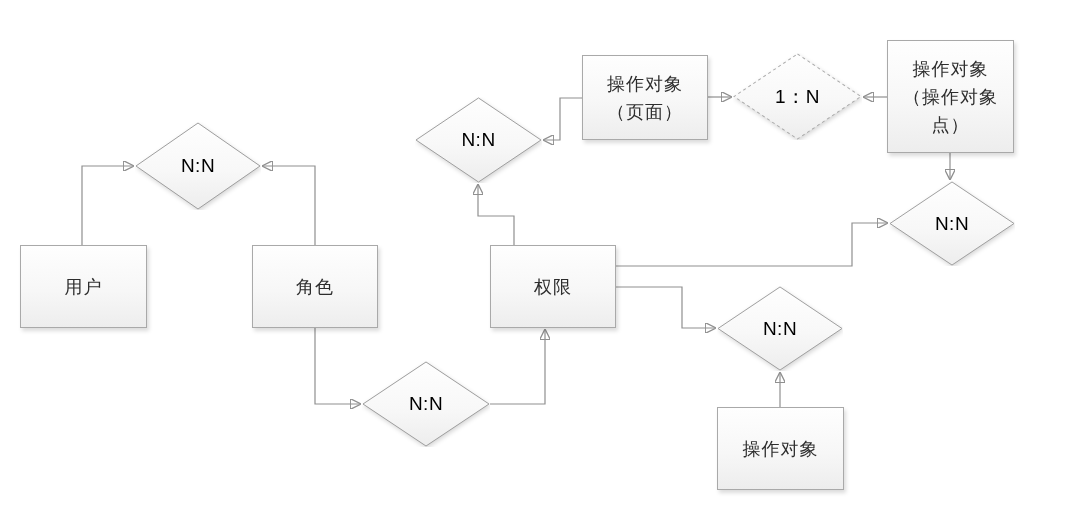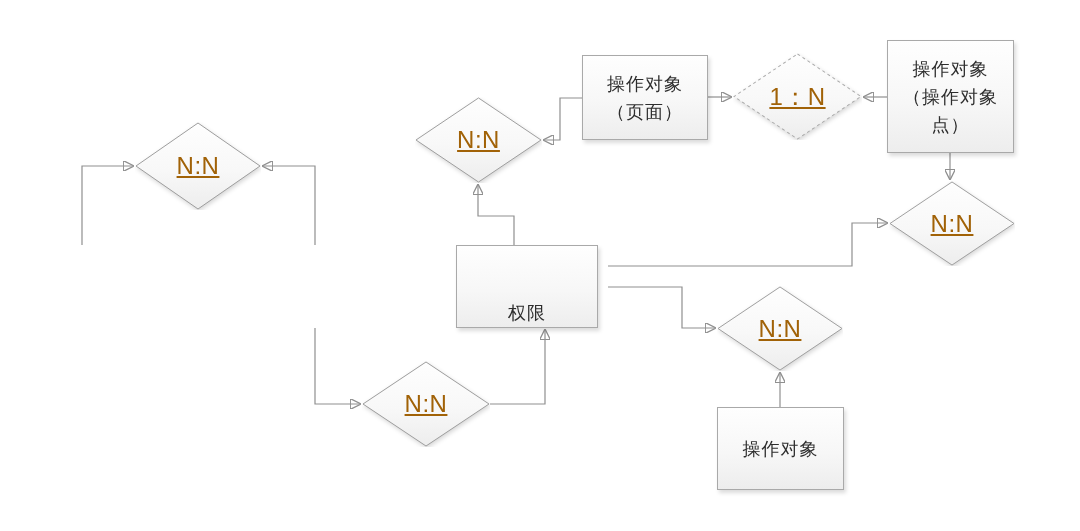--- a/index.html
+++ b/index.html
@@ -40,21 +40,21 @@
     text-align: center;
   }
   .entity .lbl {
     font-size: 18px;
     line-height: 28px;
     letter-spacing: 1px;
     color: #2d2d2d;
   }
   .e-user        { left: 20px;  top: 245px; width: 127px; height: 83px; }
   .e-role        { left: 252px; top: 245px; width: 126px; height: 83px; }
-  .e-permission  { left: 456px; top: 245px; width: 142px; height: 83px; align-items: flex-end; }
+  .e-permission  { left: 490px; top: 245px; width: 126px; height: 83px; }
   .e-op-page     { left: 582px; top: 55px;  width: 126px; height: 85px; }
   .e-op-feature  { left: 887px; top: 40px;  width: 127px; height: 113px; }
   .e-op-api      { left: 717px; top: 407px; width: 127px; height: 83px; }
 
   
   .diamond {
     position: absolute;
     display: flex;
     align-items: center;
     justify-content: center;
@@ -69,24 +69,23 @@
     stroke: #9c9c9c;
     stroke-width: 1;
     filter: drop-shadow(1px 2px 2px rgba(0,0,0,0.16));
   }
   .diamond.dashed polygon {
     stroke: #ababab;
     stroke-dasharray: 3 3;
   }
   .diamond .dlbl {
     position: relative;
-    font-size: 24px;
-    color: #a16207;
+    font-size: 19px;
+    color: #000000;
     letter-spacing: 0.5px;
-    text-decoration: underline;
   }
   .d-user-role          { left: 135px; top: 122px; width: 126px; height: 88px; }
   .d-role-permission    { left: 362px; top: 361px; width: 128px; height: 86px; }
   .d-permission-page    { left: 415px; top: 97px;  width: 127px; height: 86px; }
   .d-page-feature       { left: 733px; top: 53px;  width: 129px; height: 87px; }
   .d-feature-permission { left: 889px; top: 181px; width: 126px; height: 85px; }
   .d-permission-api     { left: 717px; top: 286px; width: 126px; height: 85px; }
 </style>
 </head>
 <body>
@@ -111,21 +110,31 @@
     <path d="M 514 245 L 514 216 L 478 216 L 478 185" marker-end="url(#arrow)"></path>
     <path d="M 582 98 L 560 98 L 560 140 L 544 140" marker-end="url(#arrow)"></path>
     <path d="M 708 97 L 731 97" marker-end="url(#arrow)"></path>
     <path d="M 887 97 L 864 97" marker-end="url(#arrow)"></path>
     <path d="M 950 153 L 950 179" marker-end="url(#arrow)"></path>
     <path d="M 608 266 L 852 266 L 852 223 L 887 223" marker-end="url(#arrow)"></path>
     <path d="M 608 287 L 682 287 L 682 328 L 715 328" marker-end="url(#arrow)"></path>
     <path d="M 780 407 L 780 373" marker-end="url(#arrow)"></path>
   </svg>
 
-
+  <div class="entity e-user">
+    <div class="lbl">
+      <div>用户</div>
+    </div>
+  </div>
+
+  <div class="entity e-role">
+    <div class="lbl">
+      <div>角色</div>
+    </div>
+  </div>
 
   <div class="entity e-permission">
     <div class="lbl">
       <div>权限</div>
     </div>
   </div>
 
   <div class="entity e-op-page">
     <div class="lbl">
       <div>操作对象</div>

